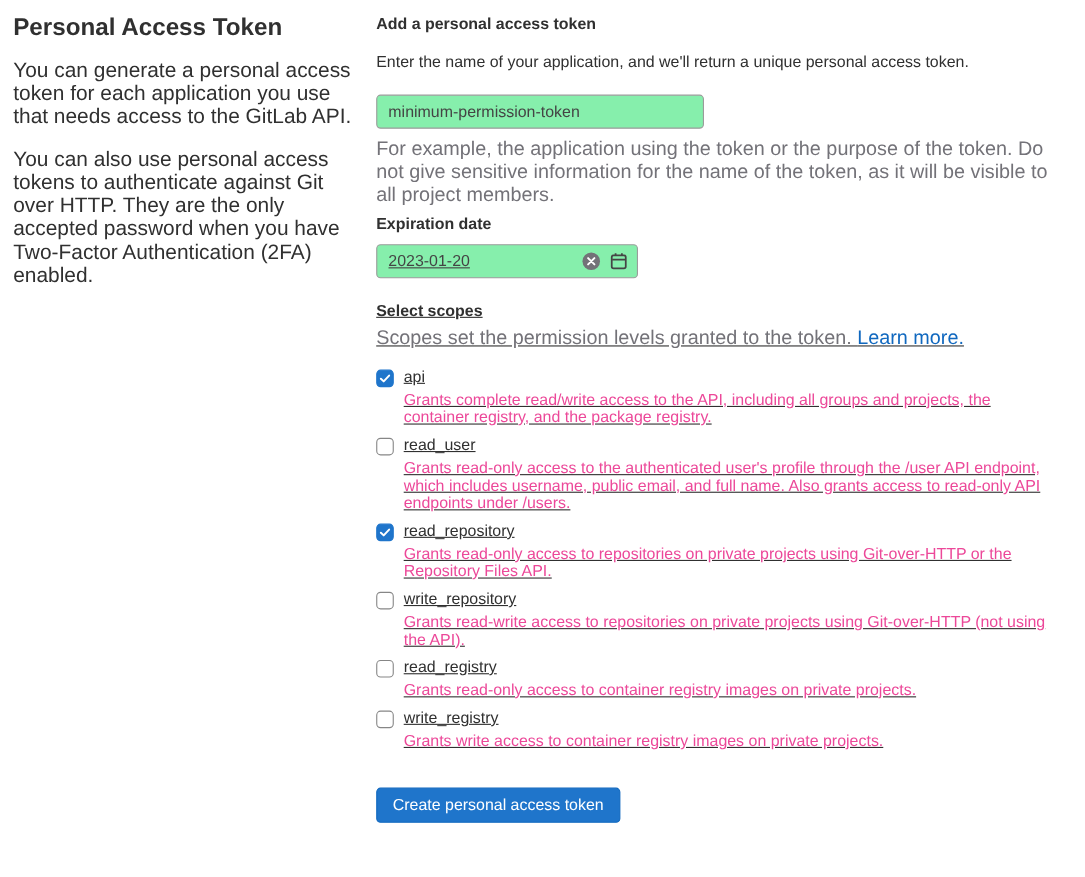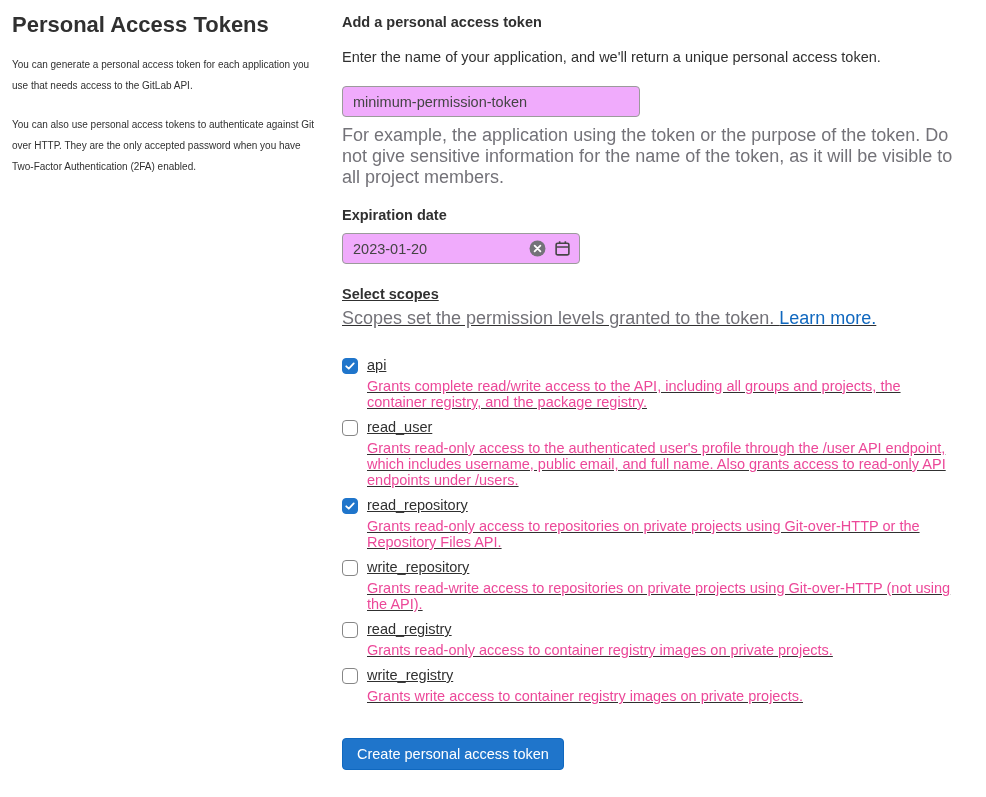--- a/index.html
+++ b/index.html
@@ -20,21 +20,21 @@
   
   .left-col { width: 310px; flex: 0 0 310px; }
   .left-col h1 {
     font-size: 22px;
     font-weight: 700;
     color: #303030;
     margin: 0 0 16px 0;
     line-height: 1.2;
   }
   .left-col p {
-    font-size: 10px;
+    font-size: 19px;
     line-height: 21px;
     margin-bottom: 18px;
     color: #303030;
   }
   
   .right-col { flex: 1 1 auto; min-width: 0; }
   .right-col h2 {
     font-size: 14.5px;
     font-weight: 700;
     color: #303030;
@@ -56,54 +56,54 @@
   .text-input {
     display: block;
     margin-top: 8px;
     height: 31px;
     border: 1px solid #9b9b9b;
     border-radius: 4px;
     padding: 0 10px;
     font-family: "Liberation Sans", sans-serif;
     font-size: 14.5px;
     color: #444;
-    background: #f0abfc;
+    background: #86efac;
     outline: none;
   }
   .token-name-input { width: 298px; }
   .help {
     color: #737278;
     line-height: 21px;
     font-size: 18px;
   }
   .token-help { margin-top: 8px; }
-  .group-expiry { margin-top: 18px; }
+  .group-expiry { margin-top: 7px; }
   .date-wrap { position: relative; width: 238px; margin-top: 8px; }
-  .date-input { width: 238px; padding-right: 60px; margin-top: 0; }
+  .date-input { width: 238px; padding-right: 60px; margin-top: 0; text-decoration: underline; }
   .icon-btn {
     position: absolute;
     top: 50%;
     transform: translateY(-50%);
     border: none;
     background: transparent;
     padding: 0;
     width: 18px;
     height: 18px;
     cursor: pointer;
     display: flex;
     align-items: center;
     justify-content: center;
   }
   .clear-btn { right: 34px; }
   .cal-btn { right: 9px; }
   
   .scopes { margin-top: 21px; text-decoration: underline; }
   .scopes-help { margin-top: 4px; }
   .scopes-help a { color: #1068bf; text-decoration: none; }
-  .scope-list { list-style: none; margin-top: 27px; }
+  .scope-list { list-style: none; margin-top: 16px; }
   .scope-item { margin-bottom: 8px; }
   .scope-row { display: flex; align-items: center; gap: 9px; }
   .checkbox {
     width: 16px;
     height: 16px;
     flex: 0 0 16px;
     border: 1px solid #868686;
     border-radius: 4px;
     background: #fff;
     display: inline-flex;
@@ -134,21 +134,21 @@
     border-radius: 4px;
     cursor: pointer;
   }
 </style>
 </head>
 <body>
 
 <div class="container">
 
   <aside class="left-col">
-    <h1>Personal Access Tokens</h1>
+    <h1>Personal Access Token</h1>
     <p>You can generate a personal access token for each application you use that needs access to the GitLab API.</p>
     <p>You can also use personal access tokens to authenticate against Git over HTTP. They are the only accepted password when you have Two-Factor Authentication (2FA) enabled.</p>
   </aside>
 
   <main class="right-col">
     <h2>Add a personal access token</h2>
     <p class="intro">Enter the name of your application, and we'll return a unique personal access token.</p>
 
     <div class="group-token">
       <input type="text" class="text-input token-name-input" value="minimum-permission-token" style="">

